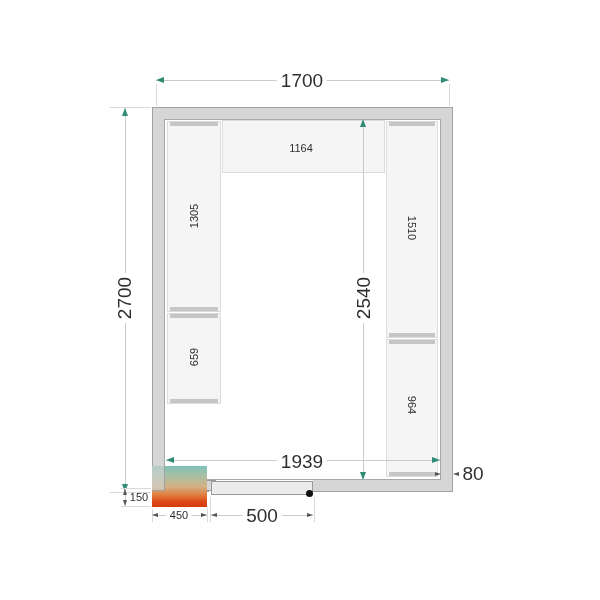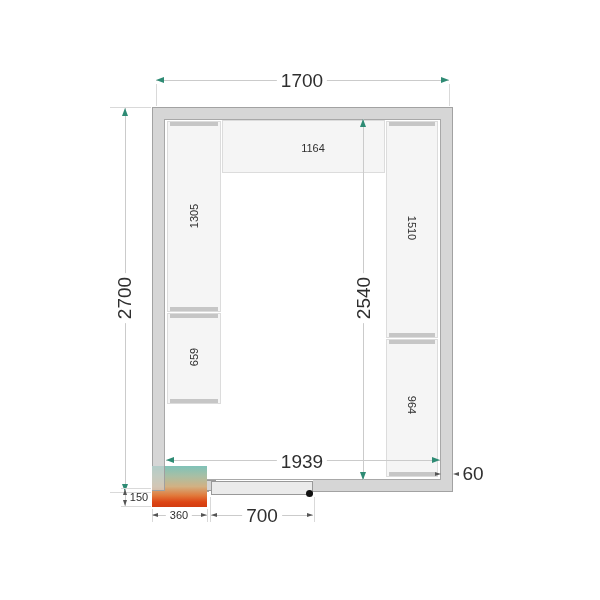--- a/index.html
+++ b/index.html
@@ -70,21 +70,21 @@
   </div>
   <div class="abs shelf" style="left:386px;top:121px;width:52px;height:217px;">
     <div class="strip top"></div>
     <div class="strip bot"></div>
   </div>
   <div class="abs shelf" style="left:386px;top:339px;width:52px;height:138px;">
     <div class="strip top"></div>
     <div class="strip bot"></div>
   </div>
 
-  <div class="lab small" style="left:301px;top:148px;margin-left:12px;">1164</div>
+  <div class="lab small" style="left:301px;top:148px;">1164</div>
   <div class="lab small rot-ccw" style="left:194px;top:216px;">1305</div>
   <div class="lab small rot-ccw" style="left:194px;top:357px;">659</div>
   <div class="lab small rot-cw" style="left:411px;top:228px;">1510</div>
   <div class="lab small rot-cw" style="left:411px;top:405px;">964</div>
 
   <div class="abs door-gap"></div>
   <div class="abs door-jamb"></div>
   <div class="abs door-leaf"></div>
   <div class="abs door-dot"></div>
 
@@ -110,36 +110,36 @@
   <div class="abs ar d" style="left:360px;top:472px;"></div>
   <div class="lab big onwhite rot-ccw" style="left:363px;top:298px;">2540</div>
 
   <div class="abs dline" style="left:166px;top:460px;width:274px;height:1px;"></div>
   <div class="abs ar l" style="left:166px;top:457px;"></div>
   <div class="abs ar r" style="left:432px;top:457px;"></div>
   <div class="lab big onwhite" style="left:302px;top:461px;">1939</div>
 
   <div class="abs ar sm dark r" style="left:435px;top:472px;"></div>
   <div class="abs ar sm dark l" style="left:453px;top:472px;"></div>
-  <div class="lab big" style="left:473px;top:473px;">60</div>
+  <div class="lab big" style="left:473px;top:473px;">80</div>
 
   <div class="abs dline" style="left:125px;top:489px;width:1px;height:17px;"></div>
   <div class="abs eline" style="left:121px;top:488px;width:30px;height:1px;"></div>
   <div class="abs eline" style="left:121px;top:506px;width:30px;height:1px;"></div>
   <div class="abs ar sm dark u" style="left:123px;top:489px;"></div>
   <div class="abs ar sm dark d" style="left:123px;top:500px;"></div>
   <div class="lab small" style="left:139px;top:497px;text-align:right;">150</div>
 
   <div class="abs dline" style="left:152px;top:515px;width:55px;height:1px;"></div>
   <div class="abs eline" style="left:152px;top:509px;width:1px;height:13px;"></div>
   <div class="abs eline" style="left:207px;top:509px;width:1px;height:13px;"></div>
   <div class="abs ar sm dark l" style="left:152px;top:513px;"></div>
   <div class="abs ar sm dark r" style="left:201px;top:513px;"></div>
-  <div class="lab small onwhite" style="left:179px;top:515px;">360</div>
+  <div class="lab small onwhite" style="left:179px;top:515px;">450</div>
 
   <div class="abs dline" style="left:211px;top:515px;width:102px;height:1px;"></div>
   <div class="abs eline" style="left:210px;top:497px;width:1px;height:25px;"></div>
   <div class="abs eline" style="left:314px;top:497px;width:1px;height:25px;"></div>
   <div class="abs ar sm dark l" style="left:211px;top:513px;"></div>
   <div class="abs ar sm dark r" style="left:307px;top:513px;"></div>
-  <div class="lab big onwhite" style="left:262px;top:515px;">700</div>
+  <div class="lab big onwhite" style="left:262px;top:515px;">500</div>
 
 </div>
 
 </body></html>

